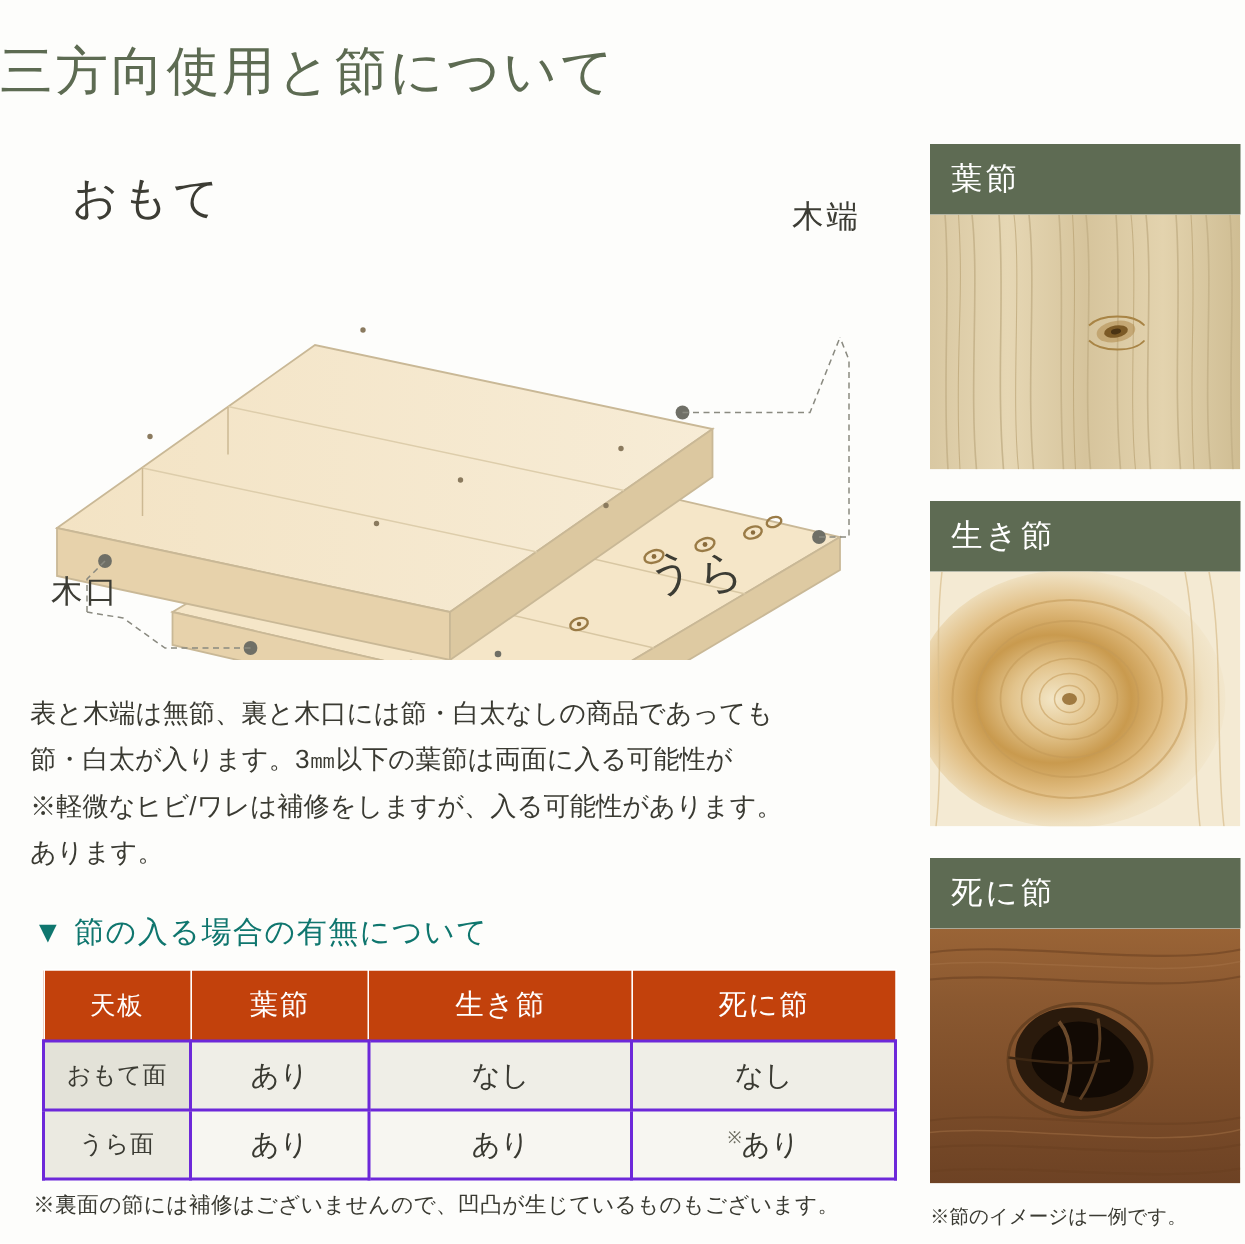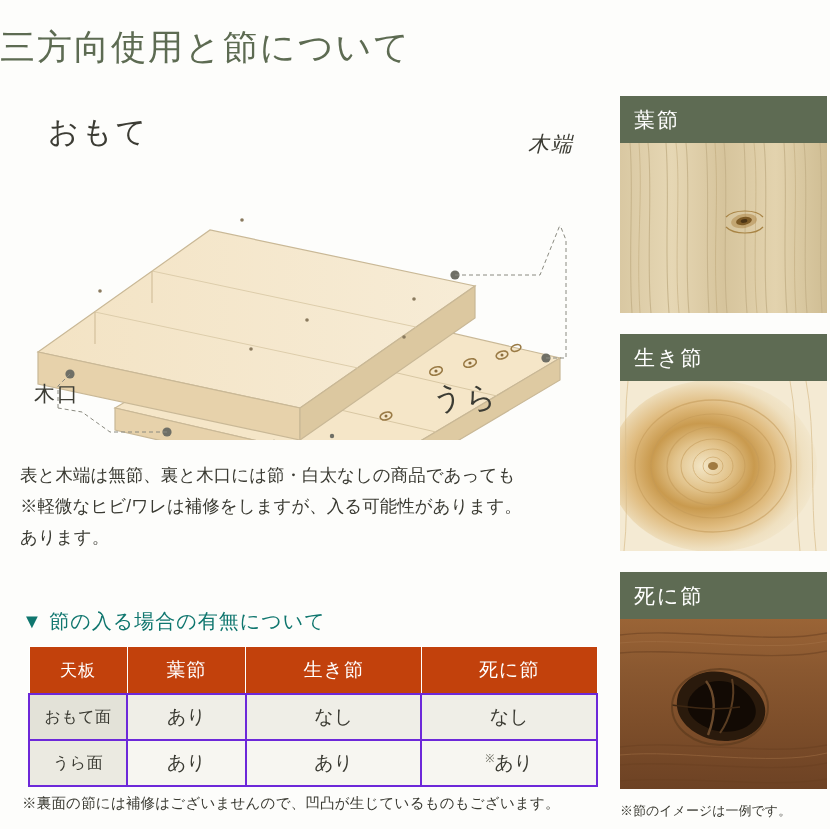--- a/index.html
+++ b/index.html
@@ -62,30 +62,28 @@
     letter-spacing: 3px;
     color: #3c3c34;
   }
   .label-ura {
     position: absolute;
     left: 432px;
     top: 272px;
     font-size: 30px;
     letter-spacing: 3px;
     color: #3c3c34;
-    margin-top: 16px;
   }
   .label-kobata {
     position: absolute;
     left: 528px;
     top: 40px;
     font-size: 21px;
     letter-spacing: 2px;
     color: #3c3c34;
-    font-style: italic;
   }
   .label-koguchi {
     position: absolute;
     left: 34px;
     top: 290px;
     font-size: 21px;
     letter-spacing: 2px;
     color: #3c3c34;
   }
 
@@ -293,20 +291,21 @@
       </svg>
 
       <div class="label-omote">おもて</div>
       <div class="label-ura">うら</div>
       <div class="label-kobata">木端</div>
       <div class="label-koguchi">木口</div>
     </div>
 
     <div class="body-text">
       <p>表と木端は無節、裏と木口には節・白太なしの商品であっても</p>
+      <p>節・白太が入ります。3㎜以下の葉節は両面に入る可能性が</p>
       <p>※軽微なヒビ/ワレは補修をしますが、入る可能性があります。</p>
       <p>あります。</p>
     </div>
 
     <div class="table-heading">▼ 節の入る場合の有無について</div>
 
     <table class="knot-table">
       <thead>
         <tr>
           <th>天板</th>

